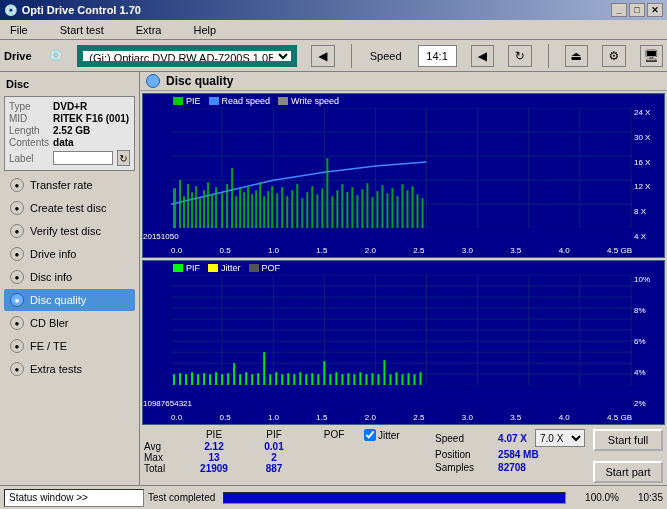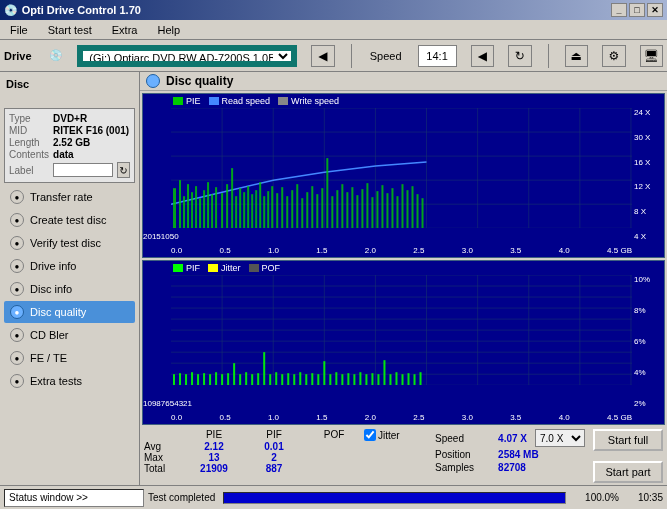--- a/index.html
+++ b/index.html
@@ -29,21 +29,21 @@
       color: black;
     }
 
     
     .menu-bar {
       background: #d4d0c8;
       height: 20px;
       display: flex;
       align-items: center;
       padding: 0 4px;
-      gap: 8px;
+      gap: 20px;
       border-bottom: 1px solid #808080;
     }
     .menu-item {
       padding: 2px 6px;
       cursor: pointer;
       font-size: 11px;
     }
 
     
     .toolbar {
@@ -107,21 +107,21 @@
       padding: 4px 2px;
       flex-shrink: 0;
       display: flex;
       flex-direction: column;
     }
 
     .sidebar-section-title {
       font-weight: bold;
       font-size: 11px;
       padding: 2px 4px;
-      margin-bottom: 14px;
+      margin-bottom: 2px;
     }
 
     .disc-info-box {
       background: #e5e5e5;
       border: 1px solid #808080;
       padding: 4px;
       margin: 2px;
       font-size: 10px;
     }
     .disc-info-row {

